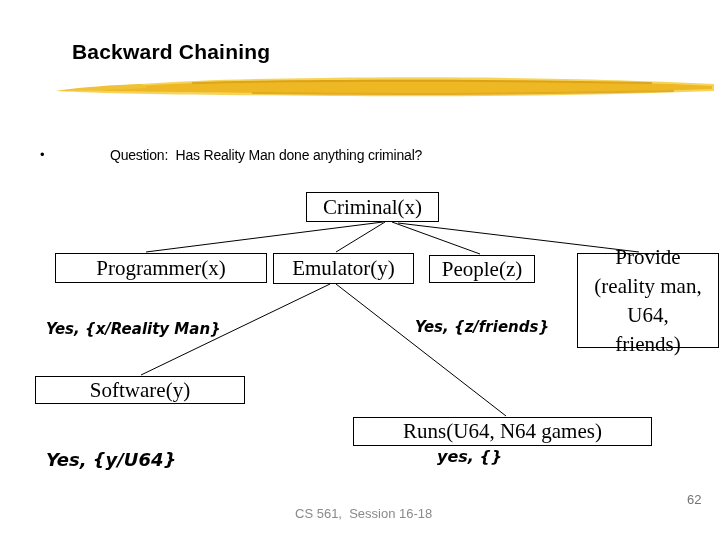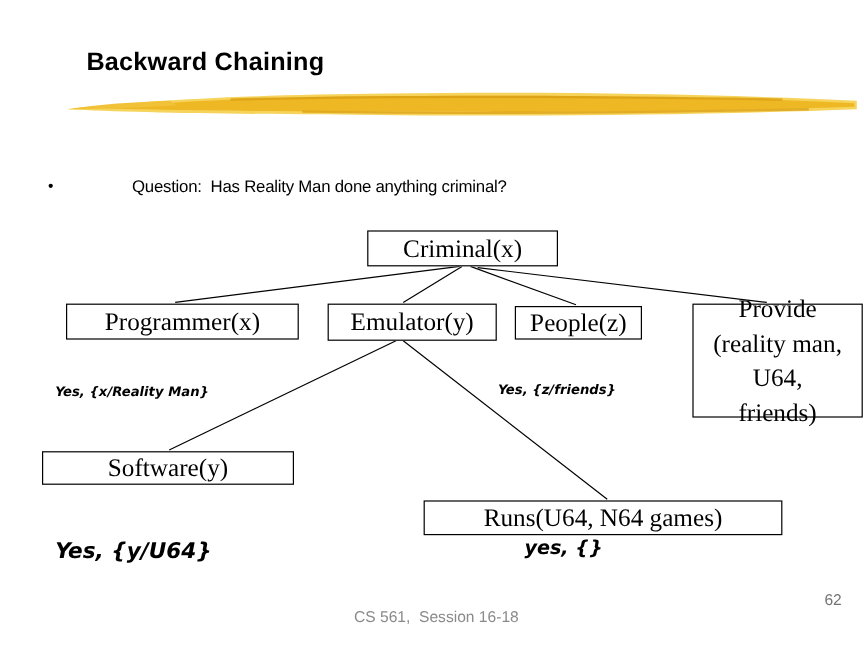--- a/index.html
+++ b/index.html
@@ -17,32 +17,32 @@
   .bullet-text { font-size:14px; color:#000; white-space:pre; letter-spacing:-0.2px;margin-left:42px; }
 
   .edges { position:absolute; left:0; top:0; pointer-events:none; }
   .edges line { stroke:#000; stroke-width:1; }
 
   .node {
     position:absolute; border:1px solid #000; background:#fff; color:#000;
     font-family:"Liberation Serif", serif; font-size:21px; text-align:center;
     display:flex; align-items:center; justify-content:center; box-sizing:border-box;
   }
-  #node-criminal   { left:306px; top:192px; width:159px; height:30px; }
-  #node-programmer { left:55px;  top:253px; width:194px; height:30px; }
+  #node-criminal   { left:306px; top:192px; width:133px; height:30px; }
+  #node-programmer { left:55px;  top:253px; width:212px; height:30px; }
   #node-emulator   { left:273px; top:253px; width:141px; height:31px; }
   #node-people     { left:429px; top:255px; width:106px; height:28px; }
   #node-provide    { left:577px; top:253px; width:142px; height:95px;
                      white-space:pre-line; line-height:29px; }
   #node-software   { left:35px;  top:376px; width:210px; height:28px; }
   #node-runs       { left:353px; top:417px; width:299px; height:29px; }
 
   .annotation {
     position:absolute; color:#000; font-family:"DejaVu Sans", sans-serif;
-    font-style:italic; font-weight:600; font-size:11px; white-space:pre;
+    font-style:italic; font-weight:600; font-size:15px; white-space:pre;
   }
   #ann-x      { left:46px;  top:320px; }
   #ann-z      { left:415px; top:318px; }
   #ann-y      { left:46px;  top:449px; font-size:18px; }
   #ann-empty  { left:437px; top:447px; font-size:16px; }
 
   .footer-course { position:absolute; left:295px; top:506px; font-size:13px; color:#8a8a8a; white-space:pre; }
   .footer-page   { position:absolute; left:687px; top:492px; font-size:13px; color:#737373; }
 </style>
 </head>

